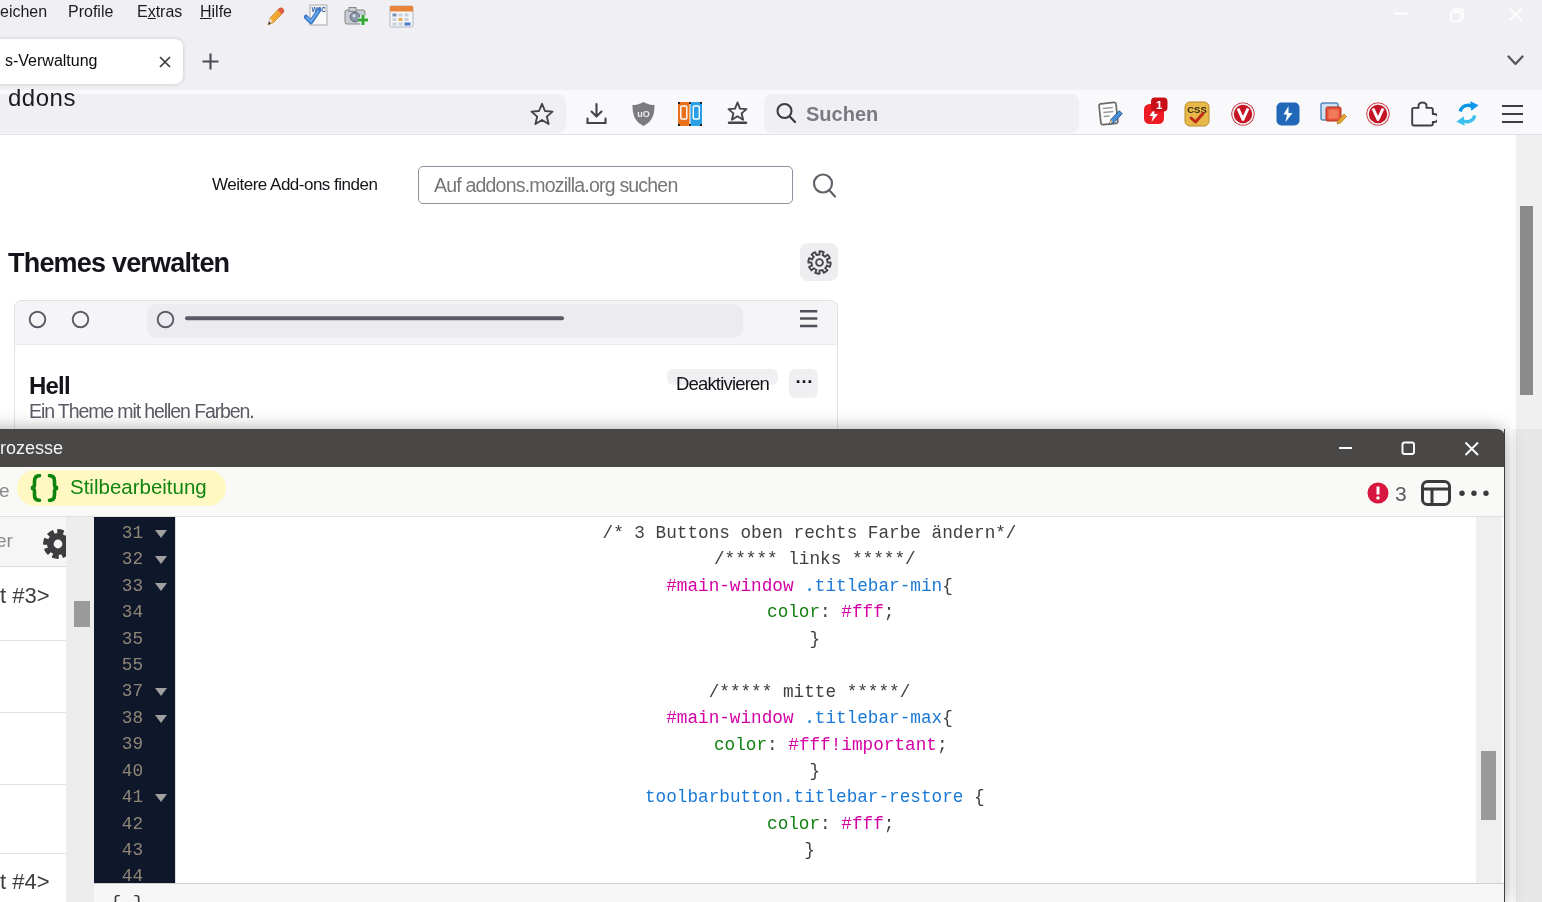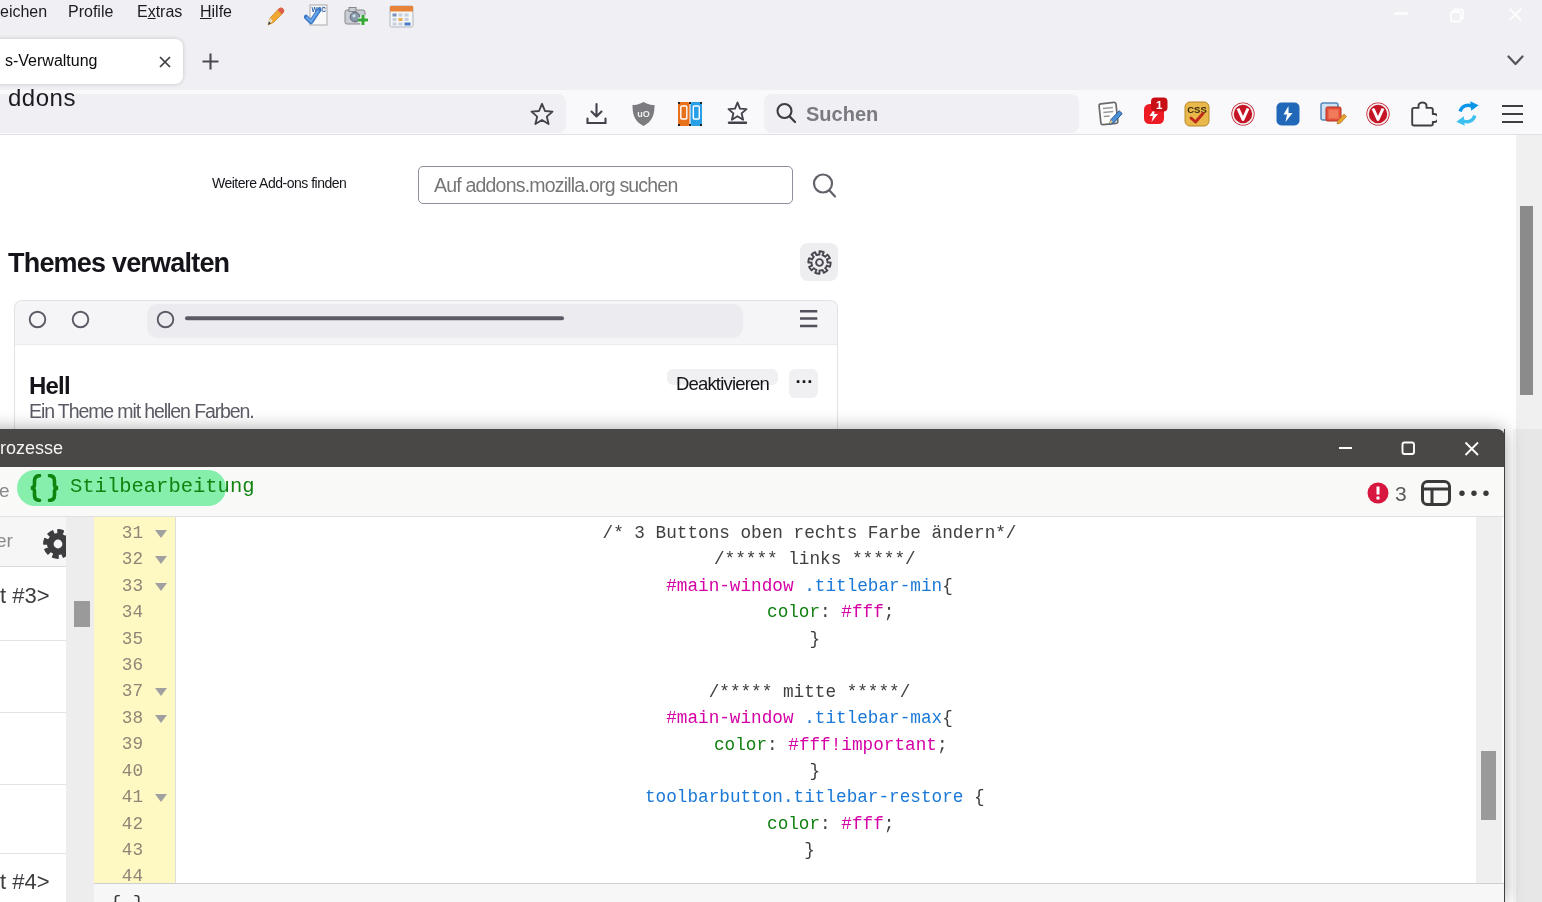--- a/index.html
+++ b/index.html
@@ -13,49 +13,49 @@
   .menu { position:absolute; top:3px; font-size:16px; color:#1b1b21; }
   #tabbar { left:0; top:39px; width:1542px; height:51px; background:#f0f0f4; }
   #tab { position:absolute; left:-30px; top:39px; width:213px; height:45px; background:#fff; border-radius:8px; box-shadow:0 0 4px rgba(0,0,0,.18); }
   #tab .ttl { position:absolute; left:35px; top:13px; font-size:16px; color:#0c0c0d; }
   #navbar { left:0; top:90px; width:1542px; height:44px; background:#f9f9fb; }
   #navborder { left:0; top:134px; width:1542px; height:1px; background:#e0e0e6; }
   .field { position:absolute; top:4px; height:39px; background:#f0f0f4; border-radius:8px; }
 
   
   #page { left:0; top:135px; width:1516px; height:767px; background:#ffffff; }
-  #findlabel { left:212px; top:175px; font-size:14px; letter-spacing:-0.5px; color:#15141a; }
+  #findlabel { left:212px; top:175px; font-size:17px; letter-spacing:-0.5px; color:#15141a; }
   #findinput { left:418px; top:166px; width:375px; height:38px; border:1px solid #8f8f9d; border-radius:5px; background:#fff; }
   #findinput span { position:absolute; left:15px; top:7px; font-size:19.5px; letter-spacing:-0.8px; color:#767676; }
   h1 { position:absolute; left:8px; top:248px; font-size:27px; font-weight:700; color:#15141a; letter-spacing:-0.8px; }
   #gearbtn { left:800px; top:243px; width:38px; height:38px; background:#eeeef1; border-radius:8px; }
   #card { left:14px; top:300px; width:824px; height:135px; background:#fff; border:1px solid #e2e2e6; border-bottom:none; border-radius:8px 8px 0 0; }
   #strip { left:0; top:0; width:822px; height:44px; background:#f5f5f7; border-radius:8px 8px 0 0; border-bottom:1px solid #ebebef; }
   #pbar { left:132px; top:3px; width:596px; height:34px; background:#ececf0; border-radius:10px; }
   .btn { position:absolute; background:#f0f0f2; border-radius:6px; font-size:18.5px; letter-spacing:-0.8px; color:#15141a; text-align:center; }
   #hellname { left:29px; top:372px; font-size:24px; font-weight:700; letter-spacing:-0.8px; color:#15141a; }
   #helldesc { left:29px; top:400px; font-size:19.5px; letter-spacing:-1.1px; color:#5b5b66; }
 
   
   #fxsb { left:1516px; top:135px; width:26px; height:767px; background:#f0f0f1; }
   #fxthumb { left:4px; top:71px; width:13px; height:189px; background:#8b8b8b; }
 
   
   #editor { left:-40px; top:429px; width:1545px; height:473px; background:#fff; border-radius:8px 8px 0 0; box-shadow:0 0 18px rgba(0,0,0,.35); }
   #etitle { left:0; top:0; width:1545px; height:38px; background:#4a4847; border-radius:8px 8px 0 0; }
   #etitle .t { position:absolute; left:40px; top:9px; font-size:18px; color:#f4f4f4; }
   #etoolbar { left:0; top:38px; width:1545px; height:50px; background:#f9f9f8; border-bottom:1px solid #e0e0e0; }
-  #pill { position:absolute; left:57px; top:3px; width:209px; height:36px; background:#86efac; border-radius:18px;font-family:Liberation Mono, monospace; }
+  #pill { position:absolute; left:57px; top:3px; width:209px; height:36px; background:#fef9c3; border-radius:18px; }
   #pill .lbl { position:absolute; left:53px; top:5px; font-size:20.5px; color:#108410; }
   #sidebar { left:0; top:88px; width:106px; height:385px; background:#fff; }
   #sidehead { left:0; top:0; width:106px; height:50px; background:#f6f6f6; border-bottom:1px solid #dcdcdc; }
   .sitem { position:absolute; left:0; width:106px; border-bottom:1px solid #e3e3e3; background:#fff; }
   #sscroll { left:106px; top:88px; width:28px; height:385px; background:#ededed; }
   #sthumb { left:8px; top:84px; width:16px; height:26px; background:#9a9a9a; }
-  #gutter { left:134px; top:88px; width:82px; height:366px; background:#fef9c3; border-right:1px solid #ddd;text-decoration:underline; }
+  #gutter { left:134px; top:88px; width:82px; height:366px; background:#0f172a; border-right:1px solid #ddd;text-decoration:underline; }
   .grow { position:absolute; left:0; width:82px; height:26px; }
   .grow span { position:absolute; right:33px; top:0; width:46px; text-align:right; font-family:"Liberation Mono",monospace; font-size:17.7px; line-height:26.45px; color:#8f8677; }
   .grow i { position:absolute; left:61px; top:10px; width:0; height:0; border-left:6.5px solid transparent; border-right:6.5px solid transparent; border-top:8.5px solid #a0a0a0; }
   #code { left:216px; top:91px; width:1260px; height:363px; background:#fff; font-family:"Liberation Mono",monospace; font-size:17.7px; line-height:26.45px; white-space:pre; color:#404040; padding-left:7px; overflow:hidden; }
   #code div { height:26.45px;text-align:center; }
   .pk { color:#d400a5; } .bl { color:#1a78d6; } .gr { color:#118011; }
   #escroll { left:1516px; top:88px; width:26px; height:385px; background:#efefef; }
   #ethumb { left:5px; top:234px; width:15px; height:69px; background:#9a9a9a; }
   #efoot { left:134px; top:454px; width:1411px; height:19px; background:#f7f7f7; border-top:1px solid #cfcfcf; }
   #efoot span { position:absolute; left:16px; top:8px; font-family:"Liberation Mono",monospace; font-size:19px; color:#3a3a3a; }
@@ -322,21 +322,21 @@
         <span>33</span>
         <i></i>
       </div>
     <div class="grow" style="top:82px;padding-left:31px;">
         <span>34</span>
       </div>
     <div class="grow" style="top:109px;">
         <span>35</span>
       </div>
     <div class="grow" style="top:135px;">
-        <span>36</span>
+        <span>55</span>
       </div>
     <div class="grow" style="top:161px;">
         <span>37</span>
         <i></i>
       </div>
     <div class="grow" style="top:188px;">
         <span>38</span>
         <i></i>
       </div>
     <div class="grow" style="top:214px;">

